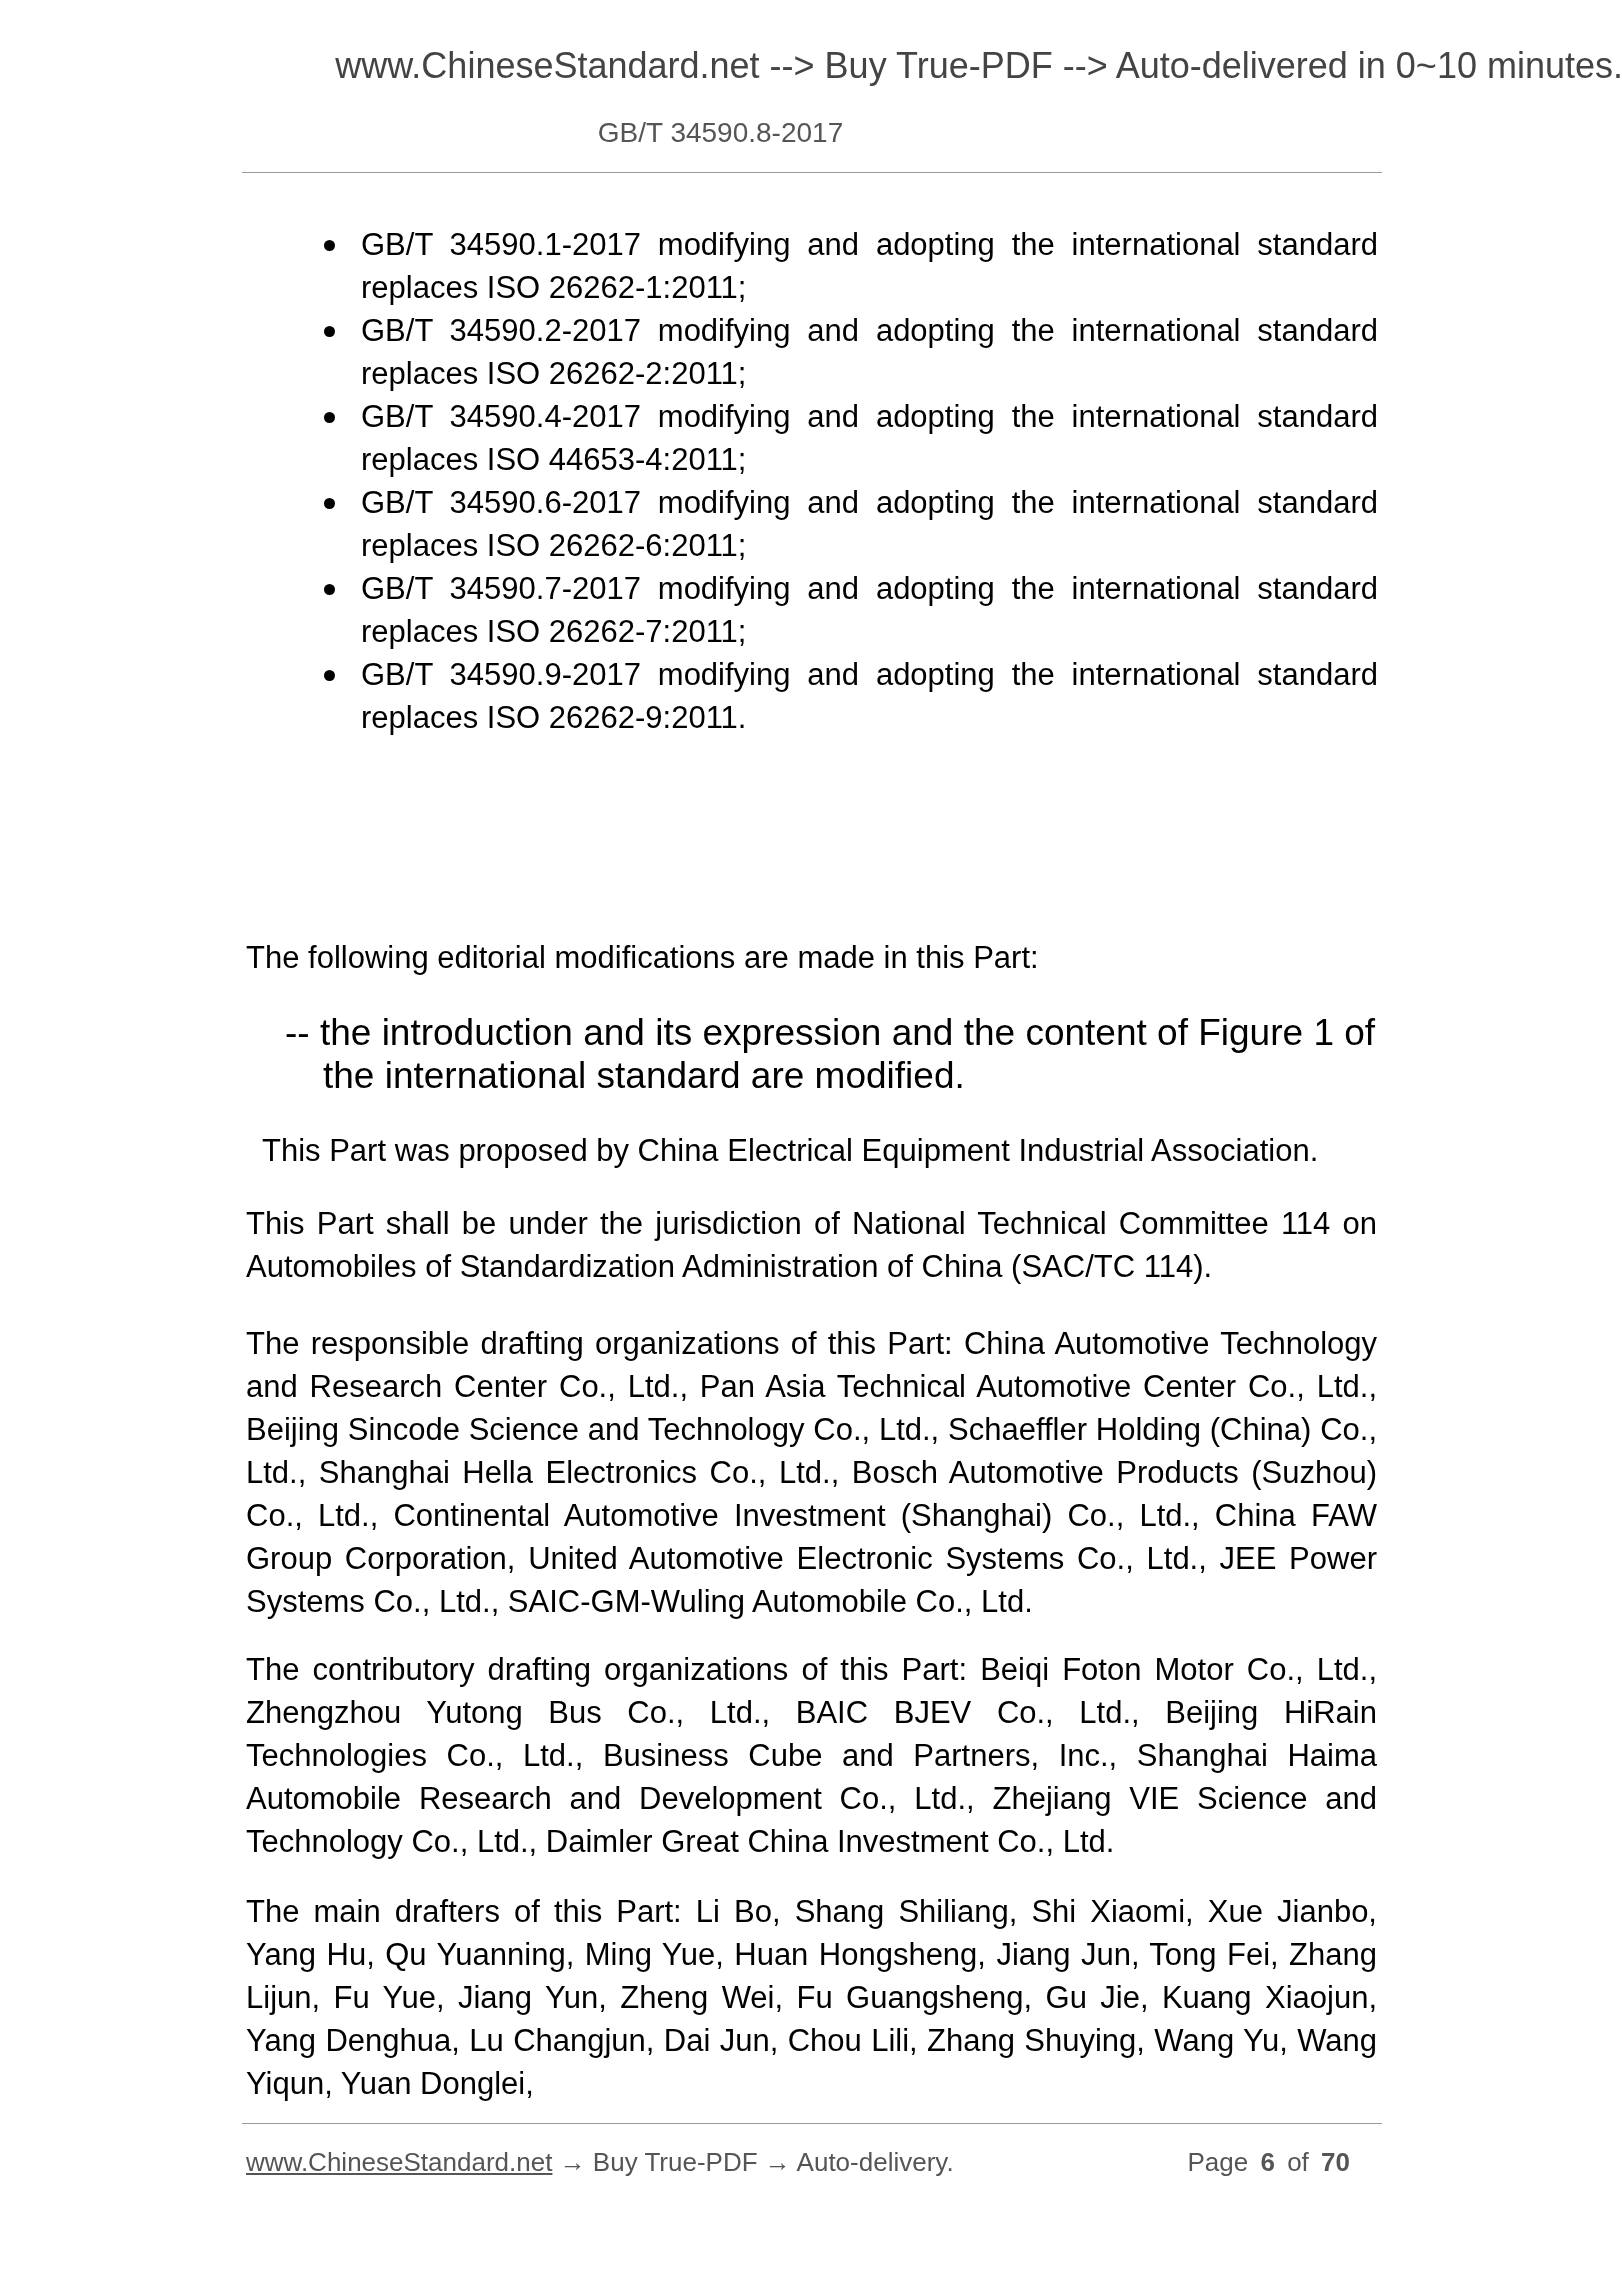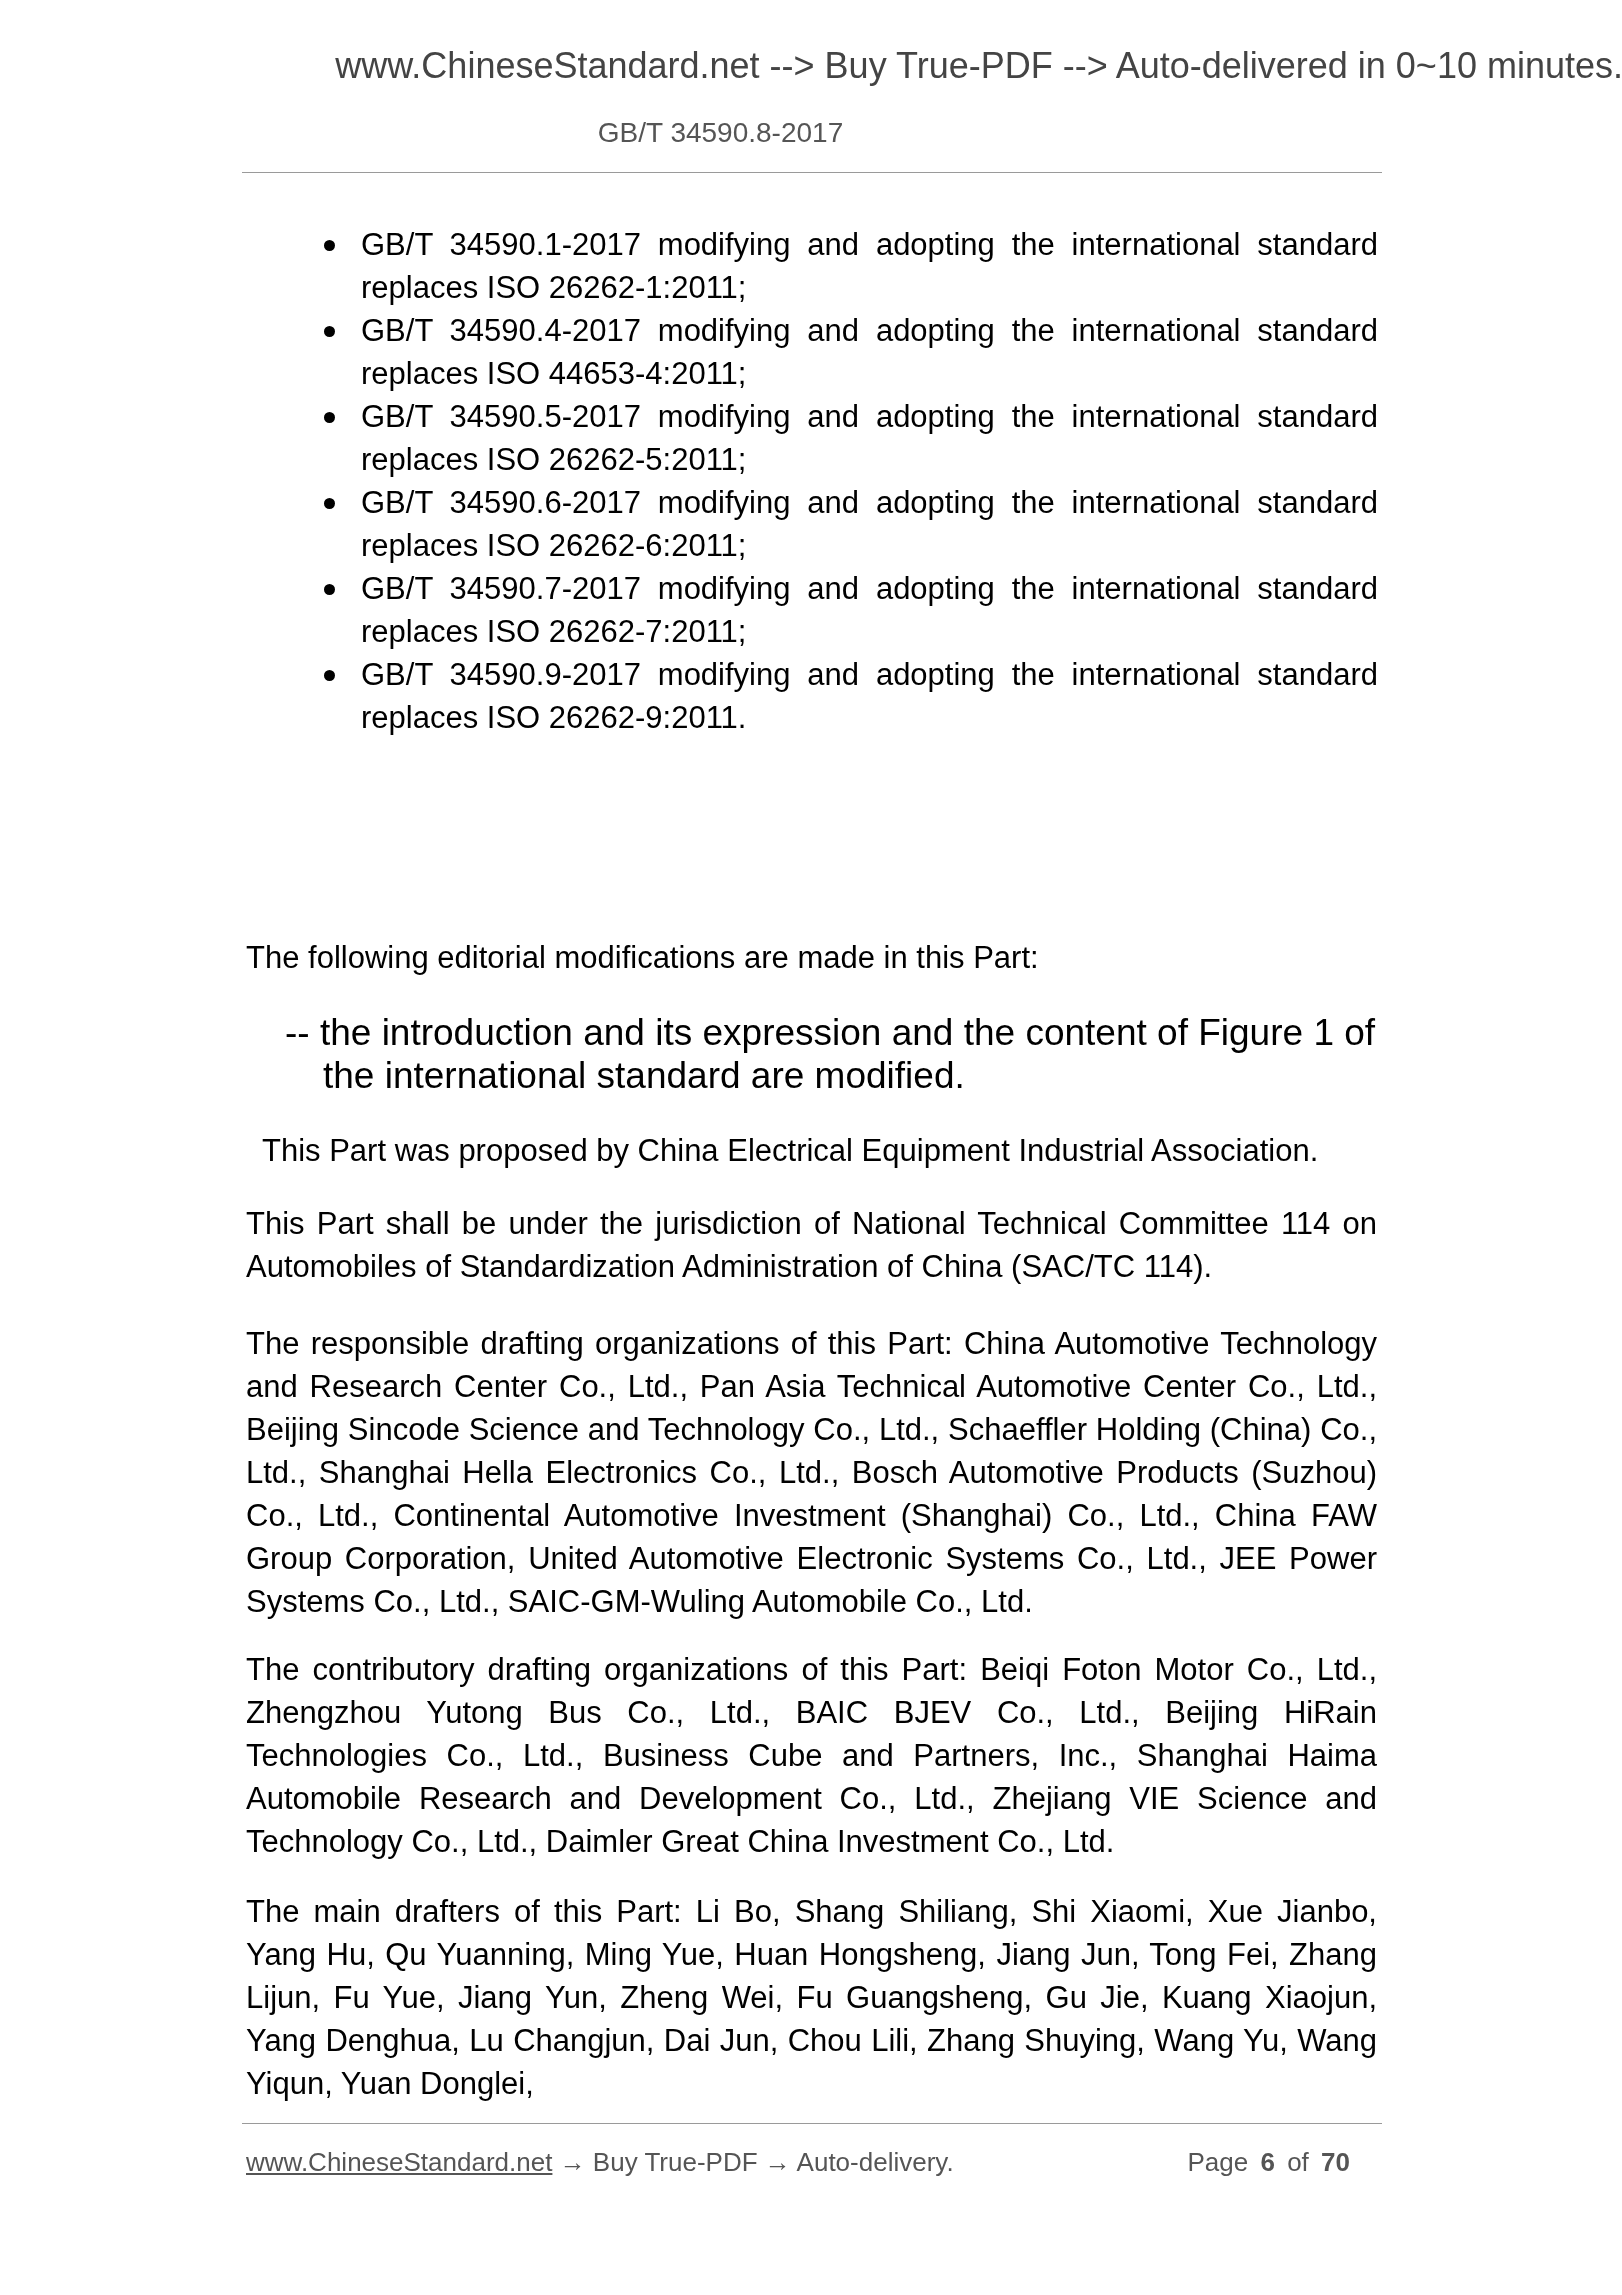--- a/index.html
+++ b/index.html
@@ -57,22 +57,22 @@
 </style>
 </head>
 <body>
 
 <div class="hdr-main">www.ChineseStandard.net --&gt; Buy True-PDF --&gt; Auto-delivered in 0~10 minutes.</div>
 <div class="hdr-sub">GB/T 34590.8-2017</div>
 <div class="rule top"></div>
 
 <ul class="list">
   <li><span class="bullet"></span><span>GB/T 34590.1-2017 modifying and adopting the international standard</span> <span>replaces ISO 26262-1:2011;</span></li>
+  <li><span class="bullet"></span><span>GB/T 34590.2-2017 modifying and adopting the international standard</span> <span>replaces ISO 26262-2:2011;</span></li>
   <li><span class="bullet"></span><span>GB/T 34590.4-2017 modifying and adopting the international standard</span> <span>replaces ISO 44653-4:2011;</span></li>
-  <li><span class="bullet"></span><span>GB/T 34590.5-2017 modifying and adopting the international standard</span> <span>replaces ISO 26262-5:2011;</span></li>
   <li><span class="bullet"></span><span>GB/T 34590.6-2017 modifying and adopting the international standard</span> <span>replaces ISO 26262-6:2011;</span></li>
   <li><span class="bullet"></span><span>GB/T 34590.7-2017 modifying and adopting the international standard</span> <span>replaces ISO 26262-7:2011;</span></li>
   <li><span class="bullet"></span><span>GB/T 34590.9-2017 modifying and adopting the international standard</span> <span>replaces ISO 26262-9:2011.</span></li>
 </ul>
 
 <div class="blk" style="top:936px;">The following editorial modifications are made in this Part:</div>
 <div class="dash-item">-- the introduction and its expression and the content of Figure 1 of the international standard are modified.</div>
 <div class="blk" style="top:1129px;margin-left:16px;">This Part was proposed by China Electrical Equipment Industrial Association.</div>
 <div class="blk" style="top:1202px;">This Part shall be under the jurisdiction of National Technical Committee 114 on Automobiles of Standardization Administration of China (SAC/TC 114).</div>
 <div class="blk" style="top:1322px;">The responsible drafting organizations of this Part: China Automotive Technology and Research Center Co., Ltd., Pan Asia Technical Automotive Center Co., Ltd., Beijing Sincode Science and Technology Co., Ltd., Schaeffler Holding (China) Co., Ltd., Shanghai Hella Electronics Co., Ltd., Bosch Automotive Products (Suzhou) Co., Ltd., Continental Automotive Investment (Shanghai) Co., Ltd., China FAW Group Corporation, United Automotive Electronic Systems Co., Ltd., JEE Power Systems Co., Ltd., SAIC-GM-Wuling Automobile Co., Ltd.</div>

